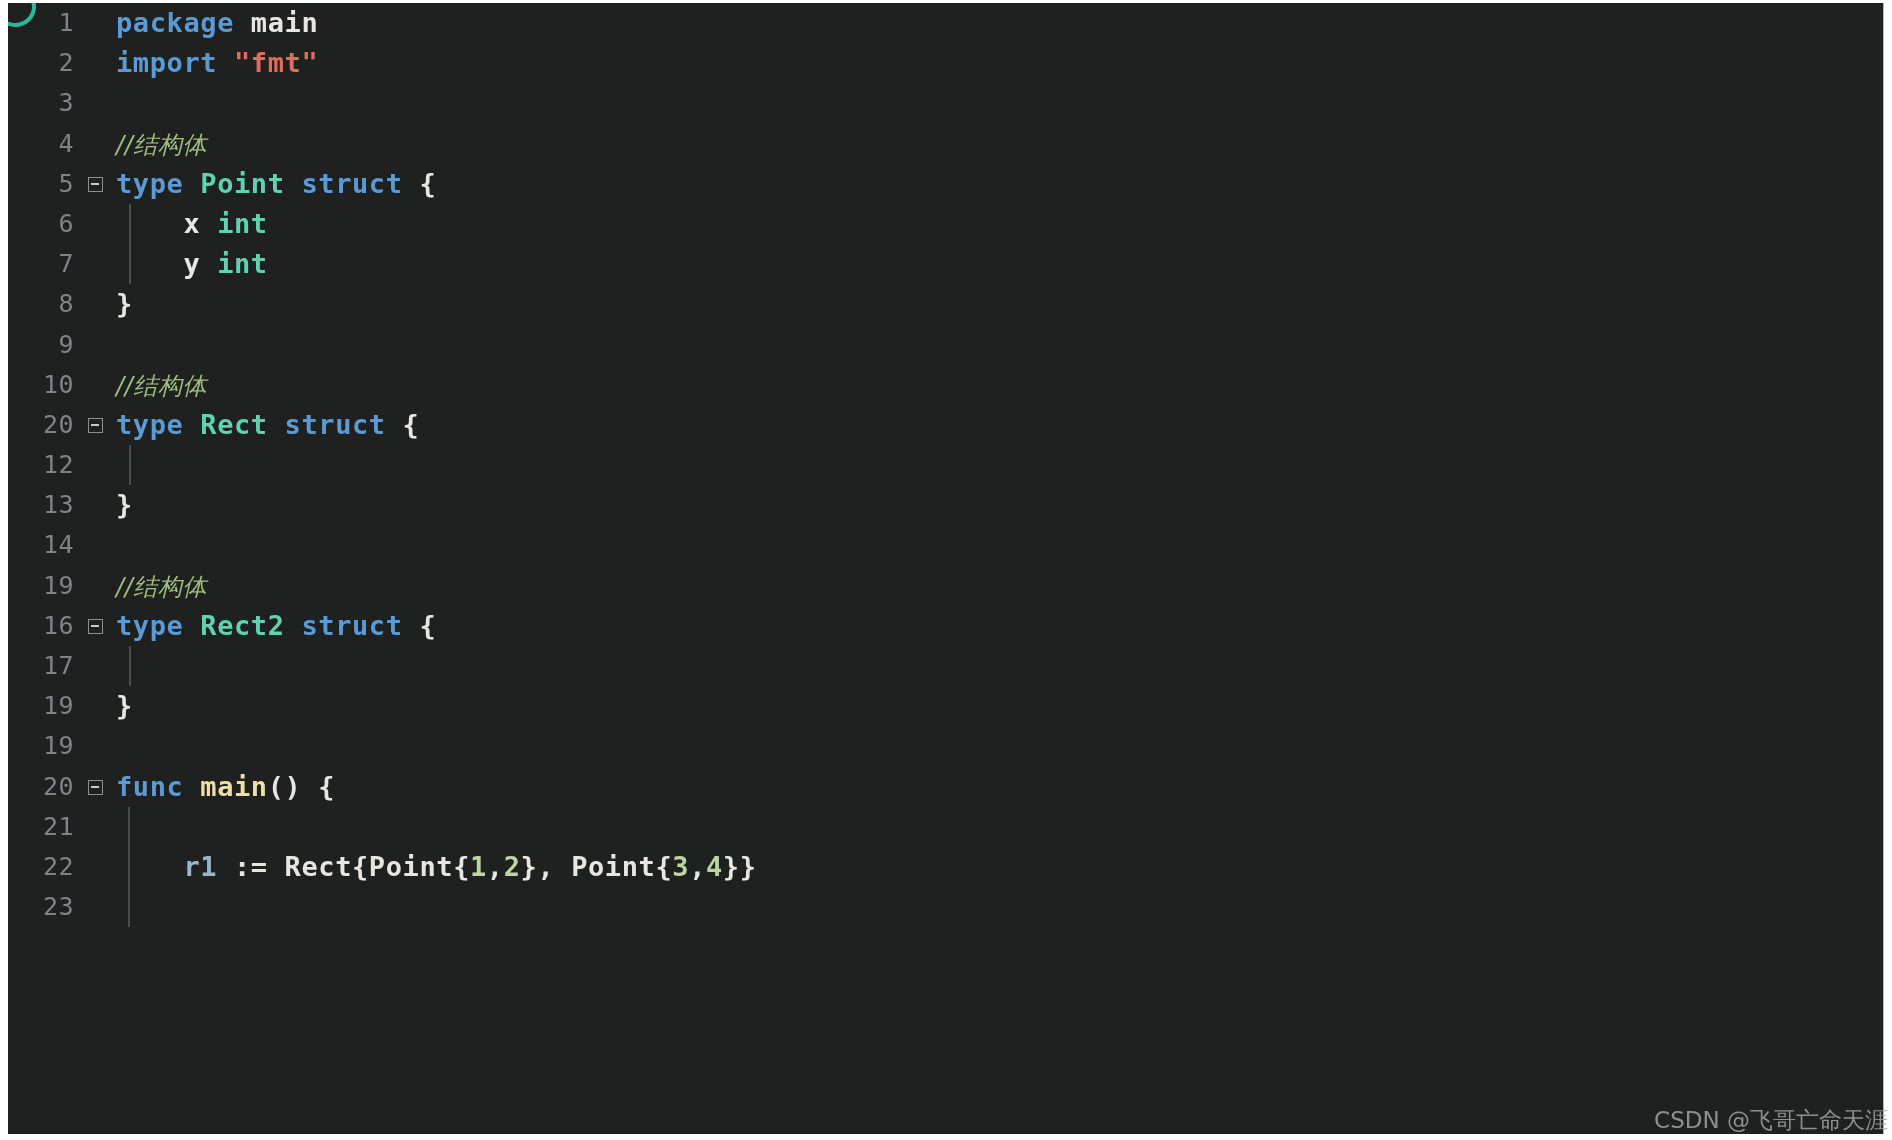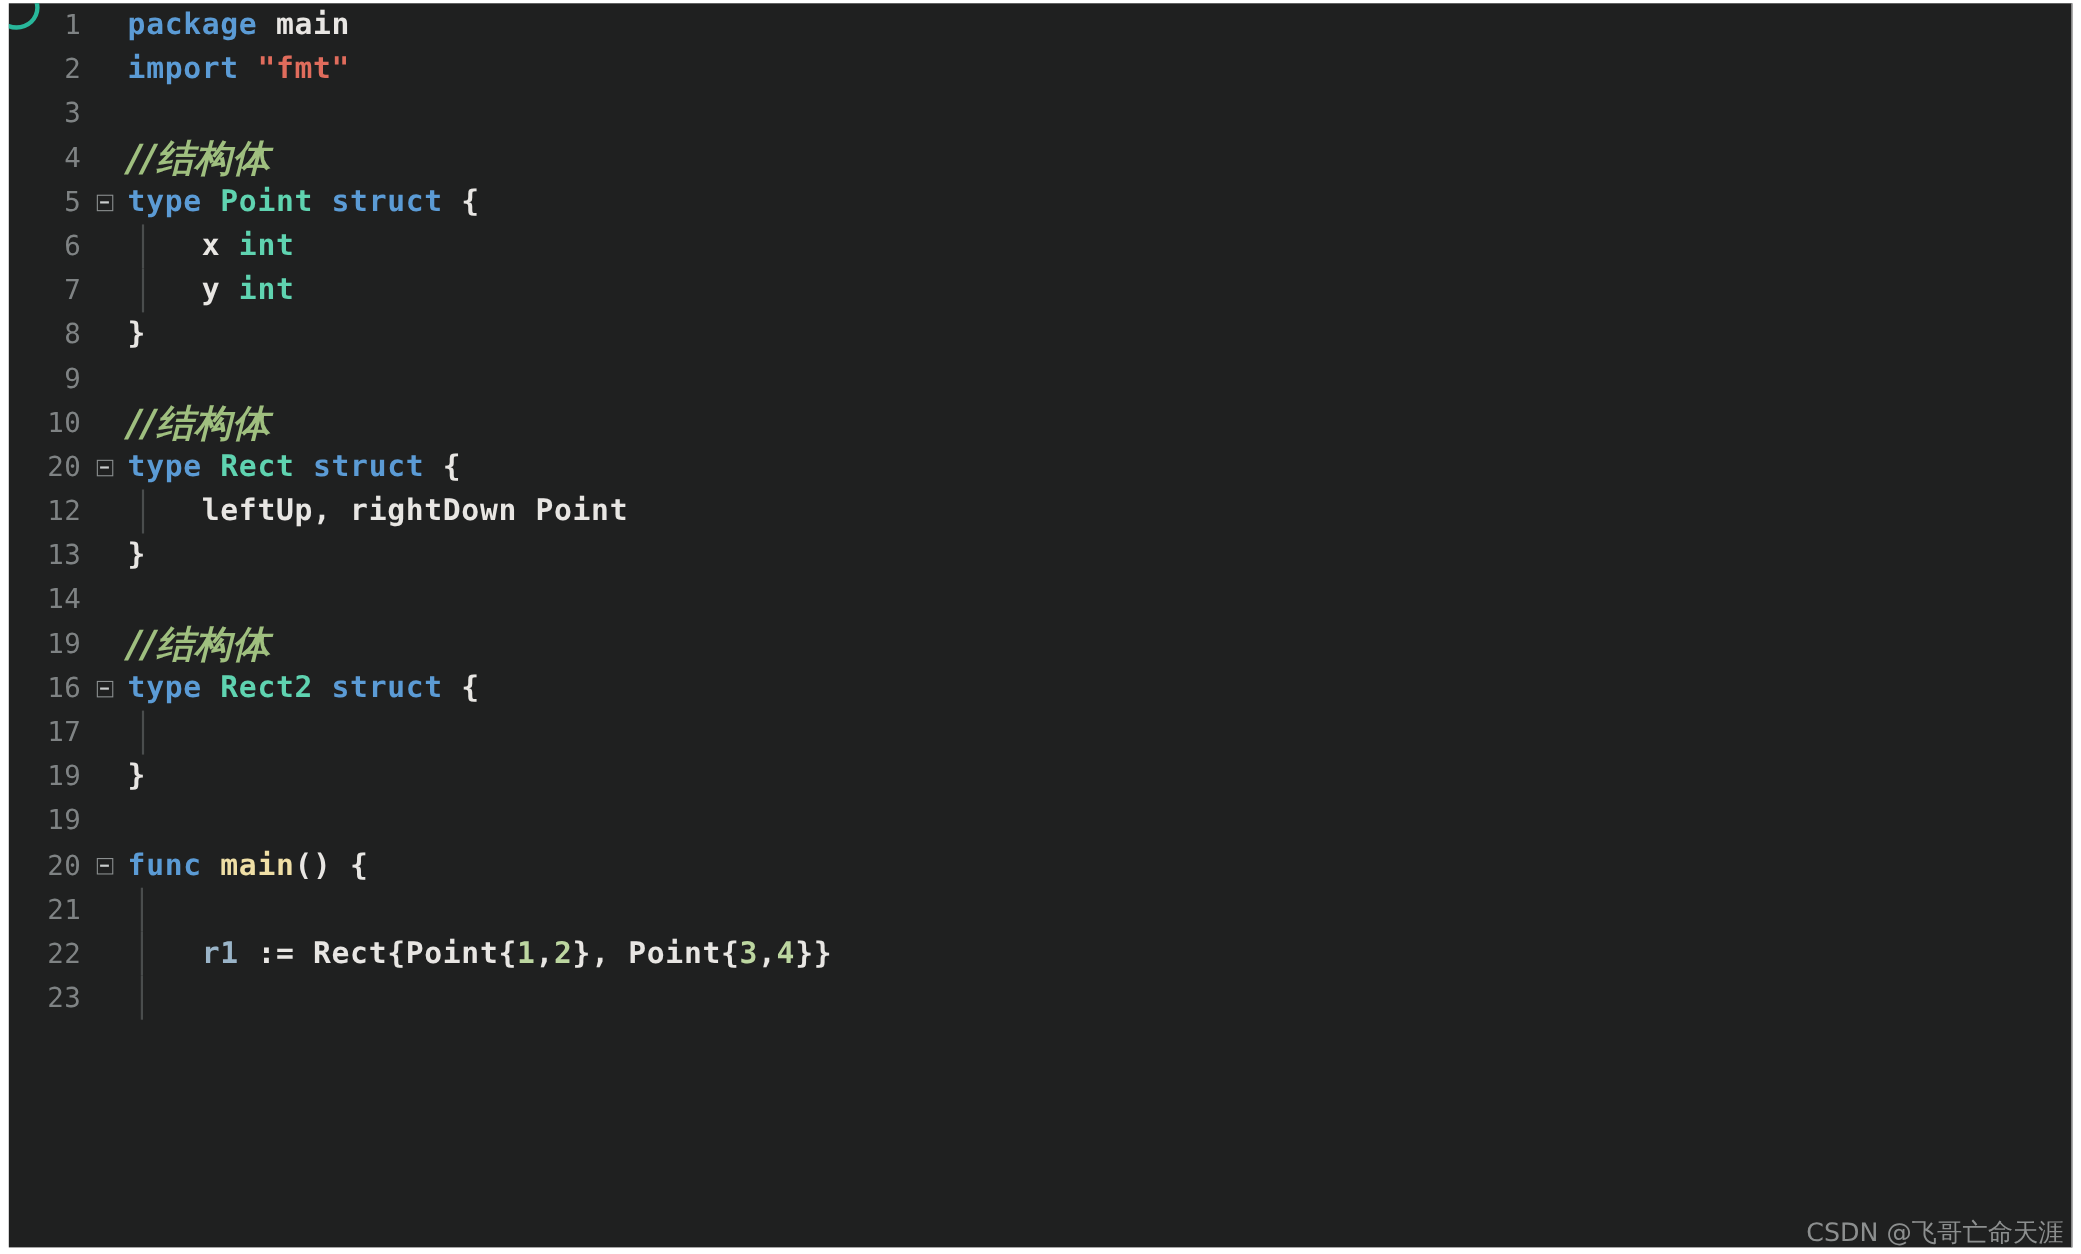--- a/index.html
+++ b/index.html
@@ -123,28 +123,28 @@
   .t-type    { color: #5fd3b0; }   
   .t-plain   { color: #e8e6e3; }   
   .t-fn      { color: #efdfa6; }   
   .t-var     { color: #9ab4c8; }   
   .t-num     { color: #bcd6a0; }   
   .t-brace   { color: #e8e6e3; }
 
   .comment-cn {
     font-family: "DejaVu Sans", sans-serif;
     font-style: italic;
-    font-weight: bold;
-    font-size: 34px;
+    font-weight: normal;
+    font-size: 24px;
   }
 
   
   .watermark {
     position: absolute;
-    right: 16px;
+    right: 4px;
     bottom: 4px;
     color: #a0a3a3;
     font-size: 23px;
     font-family: "DejaVu Sans", sans-serif;
     white-space: nowrap;
     opacity: .85;
   }
 </style>
 </head>
 <body>
@@ -160,21 +160,21 @@
         <div class="row"><span class="gutter-num">2</span><span class="code-text"><span class="t-kw">import</span><span class="t-plain"> </span><span class="t-str">"fmt"</span></span></div>
         <div class="row"><span class="gutter-num">3</span><span class="code-text"></span></div>
         <div class="row"><span class="gutter-num">4</span><span class="code-text"><span class="t-com comment-cn">//结构体</span></span></div>
         <div class="row"><span class="gutter-num">5</span><span class="fold"></span><span class="code-text"><span class="t-kw">type</span><span class="t-plain"> </span><span class="t-type">Point</span><span class="t-plain"> </span><span class="t-kw">struct</span><span class="t-plain"> </span><span class="t-brace">{</span></span></div>
         <div class="row"><span class="gutter-num">6</span><span class="indent-guide g1"></span><span class="code-text"><span class="t-plain">    x</span><span class="t-plain"> </span><span class="t-type">int</span></span></div>
         <div class="row"><span class="gutter-num">7</span><span class="indent-guide g1"></span><span class="code-text"><span class="t-plain">    y</span><span class="t-plain"> </span><span class="t-type">int</span></span></div>
         <div class="row"><span class="gutter-num">8</span><span class="code-text"><span class="t-brace">}</span></span></div>
         <div class="row"><span class="gutter-num">9</span><span class="code-text"></span></div>
         <div class="row"><span class="gutter-num">10</span><span class="code-text"><span class="t-com comment-cn">//结构体</span></span></div>
         <div class="row"><span class="gutter-num">20</span><span class="fold"></span><span class="code-text"><span class="t-kw">type</span><span class="t-plain"> </span><span class="t-type">Rect</span><span class="t-plain"> </span><span class="t-kw">struct</span><span class="t-plain"> </span><span class="t-brace">{</span></span></div>
-        <div class="row"><span class="gutter-num">12</span><span class="indent-guide g1"></span><span class="code-text"><span class="t-plain">    leftUp, rightDown Point</span></span></div>
+        <div class="row"><span class="gutter-num">12</span><span class="indent-guide g1"></span></div>
         <div class="row"><span class="gutter-num">13</span><span class="code-text"><span class="t-brace">}</span></span></div>
         <div class="row"><span class="gutter-num">14</span><span class="code-text"></span></div>
         <div class="row"><span class="gutter-num">19</span><span class="code-text"><span class="t-com comment-cn">//结构体</span></span></div>
         <div class="row"><span class="gutter-num">16</span><span class="fold"></span><span class="code-text"><span class="t-kw">type</span><span class="t-plain"> </span><span class="t-type">Rect2</span><span class="t-plain"> </span><span class="t-kw">struct</span><span class="t-plain"> </span><span class="t-brace">{</span></span></div>
         <div class="row"><span class="gutter-num">17</span><span class="indent-guide g1"></span></div>
         <div class="row"><span class="gutter-num">19</span><span class="code-text"><span class="t-brace">}</span></span></div>
         <div class="row"><span class="gutter-num">19</span><span class="code-text"></span></div>
         <div class="row"><span class="gutter-num">20</span><span class="fold"></span><span class="code-text"><span class="t-kw">func</span><span class="t-plain"> </span><span class="t-fn">main</span><span class="t-plain">() {</span></span></div>
         <div class="row"><span class="gutter-num">21</span><span class="indent-guide g2"></span><span class="code-text"></span></div>
         <div class="row"><span class="gutter-num">22</span><span class="indent-guide g2"></span><span class="code-text"><span class="t-plain">    </span><span class="t-var">r1</span><span class="t-plain"> := </span><span class="t-plain">Rect</span><span class="t-brace">{</span><span class="t-plain">Point</span><span class="t-brace">{</span><span class="t-num">1</span><span class="t-plain">,</span><span class="t-num">2</span><span class="t-brace">}</span><span class="t-plain">, </span><span class="t-plain">Point</span><span class="t-brace">{</span><span class="t-num">3</span><span class="t-plain">,</span><span class="t-num">4</span><span class="t-brace">}}</span></span></div>

